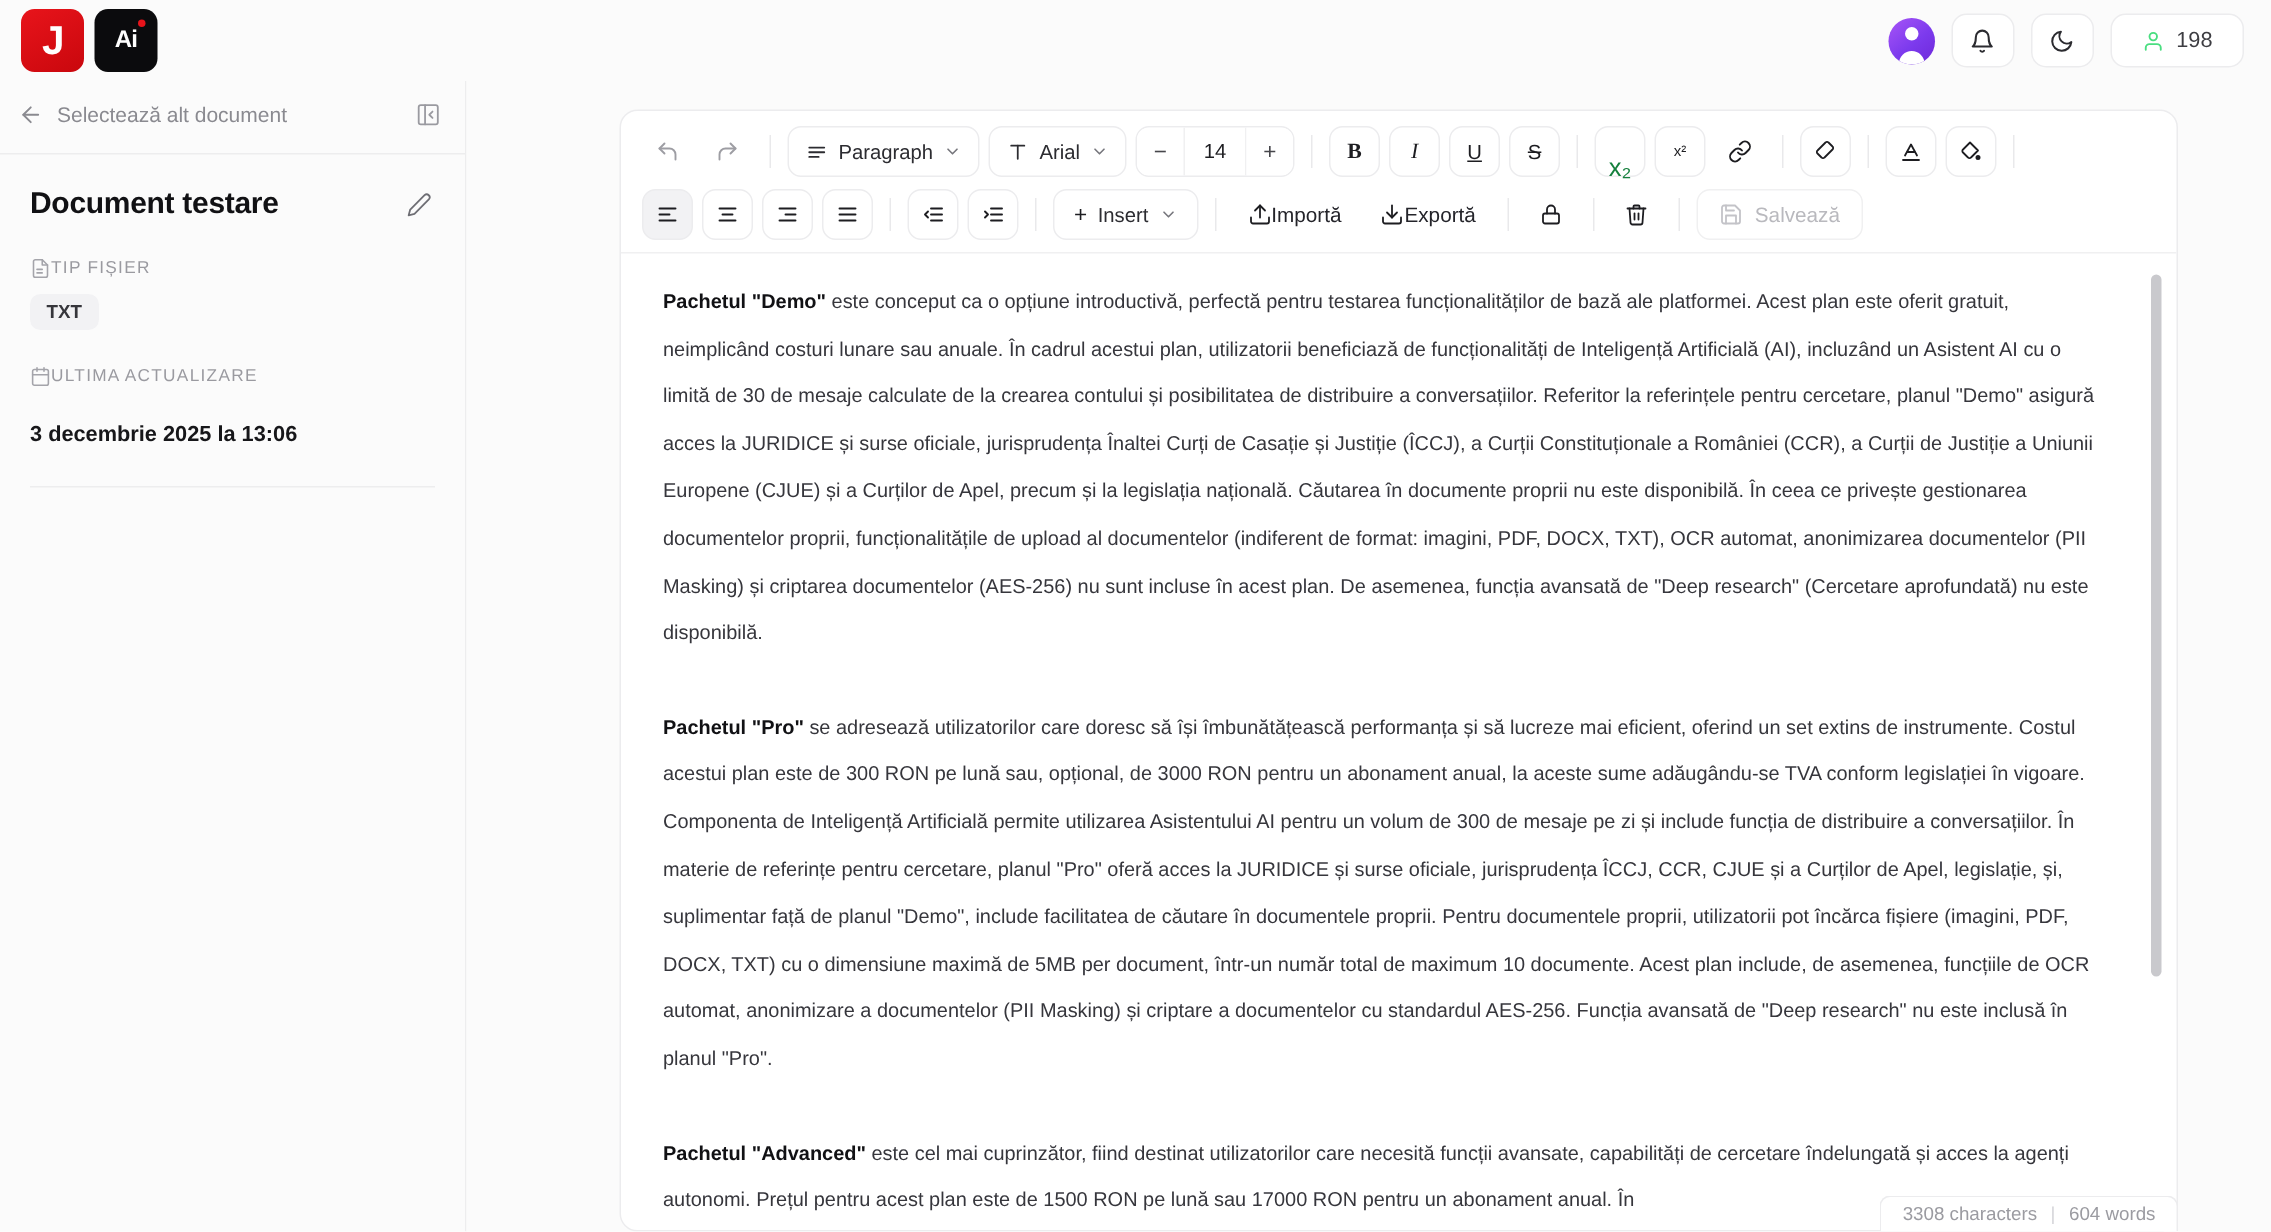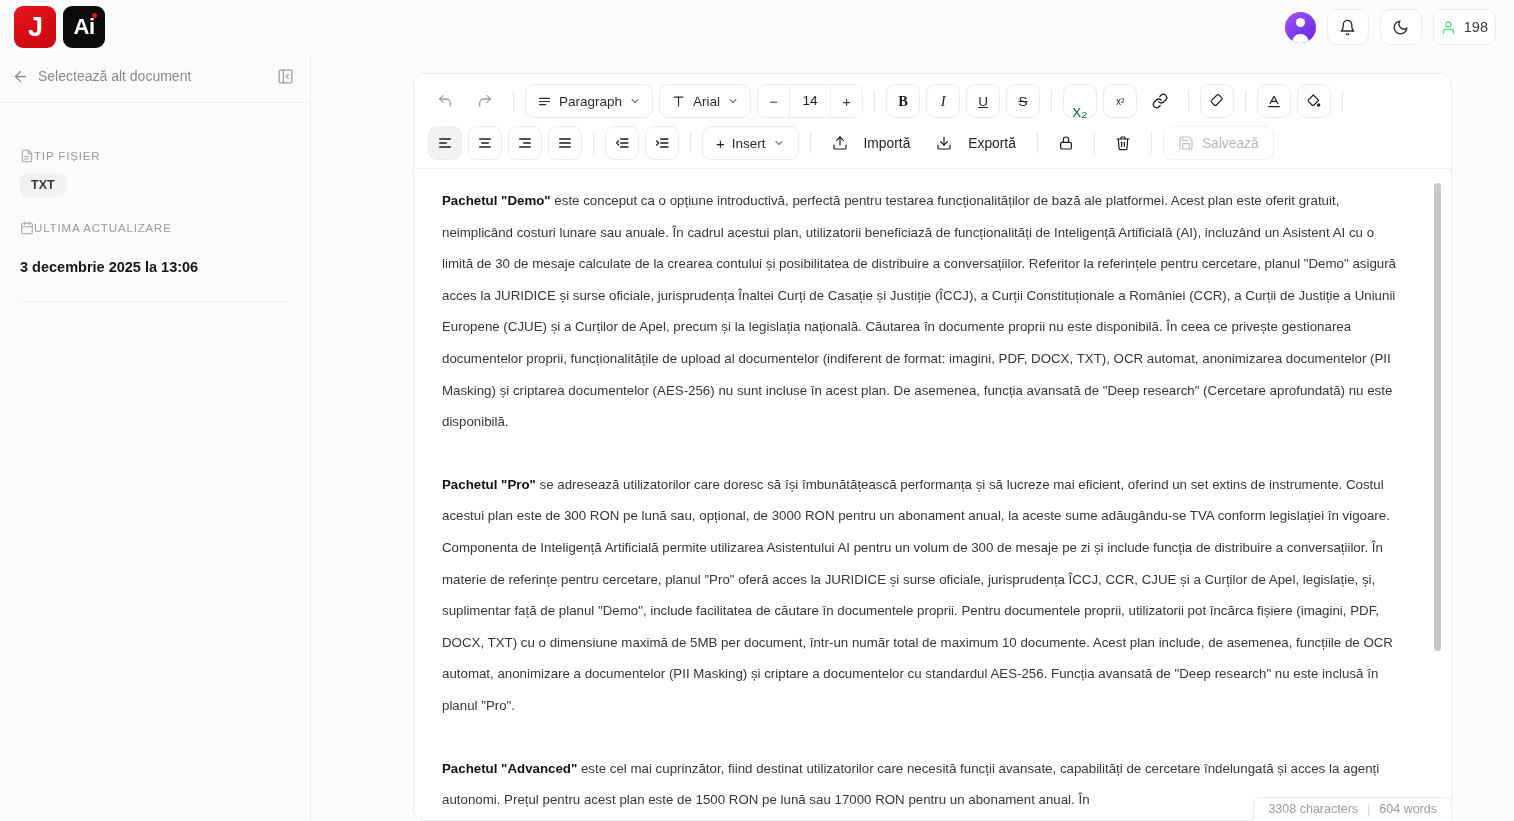--- a/index.html
+++ b/index.html
@@ -24,21 +24,21 @@
     width: 42px; height: 42px; border-radius: 9px;
     background: linear-gradient(150deg,#e8141b 0%,#c9070d 100%);
     display:flex; align-items:center; justify-content:center;
     color:#fff; font-size:27px; font-weight:700; letter-spacing:-1px;
     font-family:"Liberation Sans", sans-serif;
   }
   .logo-ai {
     width: 42px; height: 42px; border-radius: 9px;
     background: #0b0b0d;
     display:flex; align-items:center; justify-content:center;
-    color:#fff; font-size:22px; font-weight:700; position: relative;
+    color:#fff; font-size:16px; font-weight:700; position: relative;
     letter-spacing: -0.5px;
   }
   .logo-ai .dot {
     position:absolute; top:7px; right:8.5px;
     width:5px; height:5px; border-radius:50%; background:#e8141b;
   }
   .header-right { display:flex; align-items:center; gap:11px; }
   .avatar {
     width:31px; height:31px; border-radius:50%;
     background: linear-gradient(140deg,#a855f7 0%,#7c3aed 55%,#6d28d9 100%);
@@ -47,21 +47,21 @@
   }
   .avatar .head { position:absolute; top:6.5px; width:9px; height:9px; border-radius:50%; background:#fff; }
   .avatar .body { position:absolute; bottom:0px; width:17px; height:9px; border-radius:9px 9px 0 0; background:#fff; }
   .hbtn {
     width:42px; height:36px; border:1px solid #ececee; border-radius:10px;
     background:#fff; display:flex; align-items:center; justify-content:center;
     cursor:pointer;
   }
   .count-btn {
     height:36px; border:1px solid #ececee; border-radius:10px; background:#fff;
-    display:flex; align-items:center; gap:8px; padding:0 7px; cursor:pointer;
+    display:flex; align-items:center; gap:8px; padding:0 20px; cursor:pointer;
   }
   .count-btn .num { font-size:14.5px; color:#3d3d42; font-weight:500; }
 
   
   .body { flex:1; display:flex; min-height:0; }
 
   
   .sidebar {
     width: 311px; min-width: 311px;
     background:#fbfbfb;
@@ -118,21 +118,21 @@
   .tb-stepper { display:flex; align-items:center; border:1px solid #ececee; border-radius:9px; height:34px; overflow:hidden; }
   .tb-stepper .st {
     width:31px; height:100%; display:flex; align-items:center; justify-content:center;
     cursor:pointer; font-size:15px; color:#46464b; background:#fff;
   }
   .tb-stepper .val {
     width:42px; text-align:center; font-size:13.5px; color:#1d1d21;
     border-left:1px solid #f0f0f1; border-right:1px solid #f0f0f1; line-height:32px;
   }
   .tb-text {
-    height:34px; display:flex; align-items:center; gap:16px; padding:0 10px;
+    height:34px; display:flex; align-items:center; gap:0; padding:0 10px;
     border-radius:9px; cursor:pointer; font-size:13.8px; color:#24242a; background:transparent;
   }
   .tb-save {
     height:34px; display:flex; align-items:center; gap:8px; padding:0 14px;
     border:1px solid #f0f0f1; border-radius:9px; background:#fff;
     font-size:13.8px; color:#b9b9be; cursor:default;
   }
 
   
   .doc-scroll { flex:1; min-height:0; position:relative; overflow:hidden; padding: 16px 0 0 0; }
@@ -214,20 +214,28 @@
         <div class="sb-collapse">
           <svg width="17" height="17" viewBox="0 0 24 24" fill="none" stroke="#9a9aa0" stroke-width="1.7" stroke-linecap="round" stroke-linejoin="round">
             <rect x="3" y="3" width="18" height="18" rx="2"></rect>
               <line x1="9" y1="3" x2="9" y2="21"></line>
               <polyline points="16 9 13 12 16 15"></polyline>
           </svg>
         </div>
       </div>
 
       <div class="sb-main">
+        <div class="doc-title-row">
+          <div class="doc-title">Document testare</div>
+          <div class="edit-icon">
+            <svg width="17" height="17" viewBox="0 0 24 24" fill="none" stroke="#6e6e74" stroke-width="1.7" stroke-linecap="round" stroke-linejoin="round">
+              <path d="M17 3a2.83 2.83 0 0 1 4 4L7.5 20.5 2 22l1.5-5.5L17 3z"></path>
+            </svg>
+          </div>
+        </div>
 
         <div class="meta-block">
           <div class="meta-head">
             <svg width="14" height="14" viewBox="0 0 24 24" fill="none" stroke="#a4a4aa" stroke-width="1.8" stroke-linecap="round" stroke-linejoin="round">
               <path d="M14 2H6a2 2 0 0 0-2 2v16a2 2 0 0 0 2 2h12a2 2 0 0 0 2-2V8z"></path>
                 <polyline points="14 2 14 8 20 8"></polyline>
                 <line x1="8" y1="13" x2="14" y2="13"></line>
                 <line x1="8" y1="17" x2="14" y2="17"></line>
             </svg>
             <span class="meta-label">TIP FIȘIER</span>

